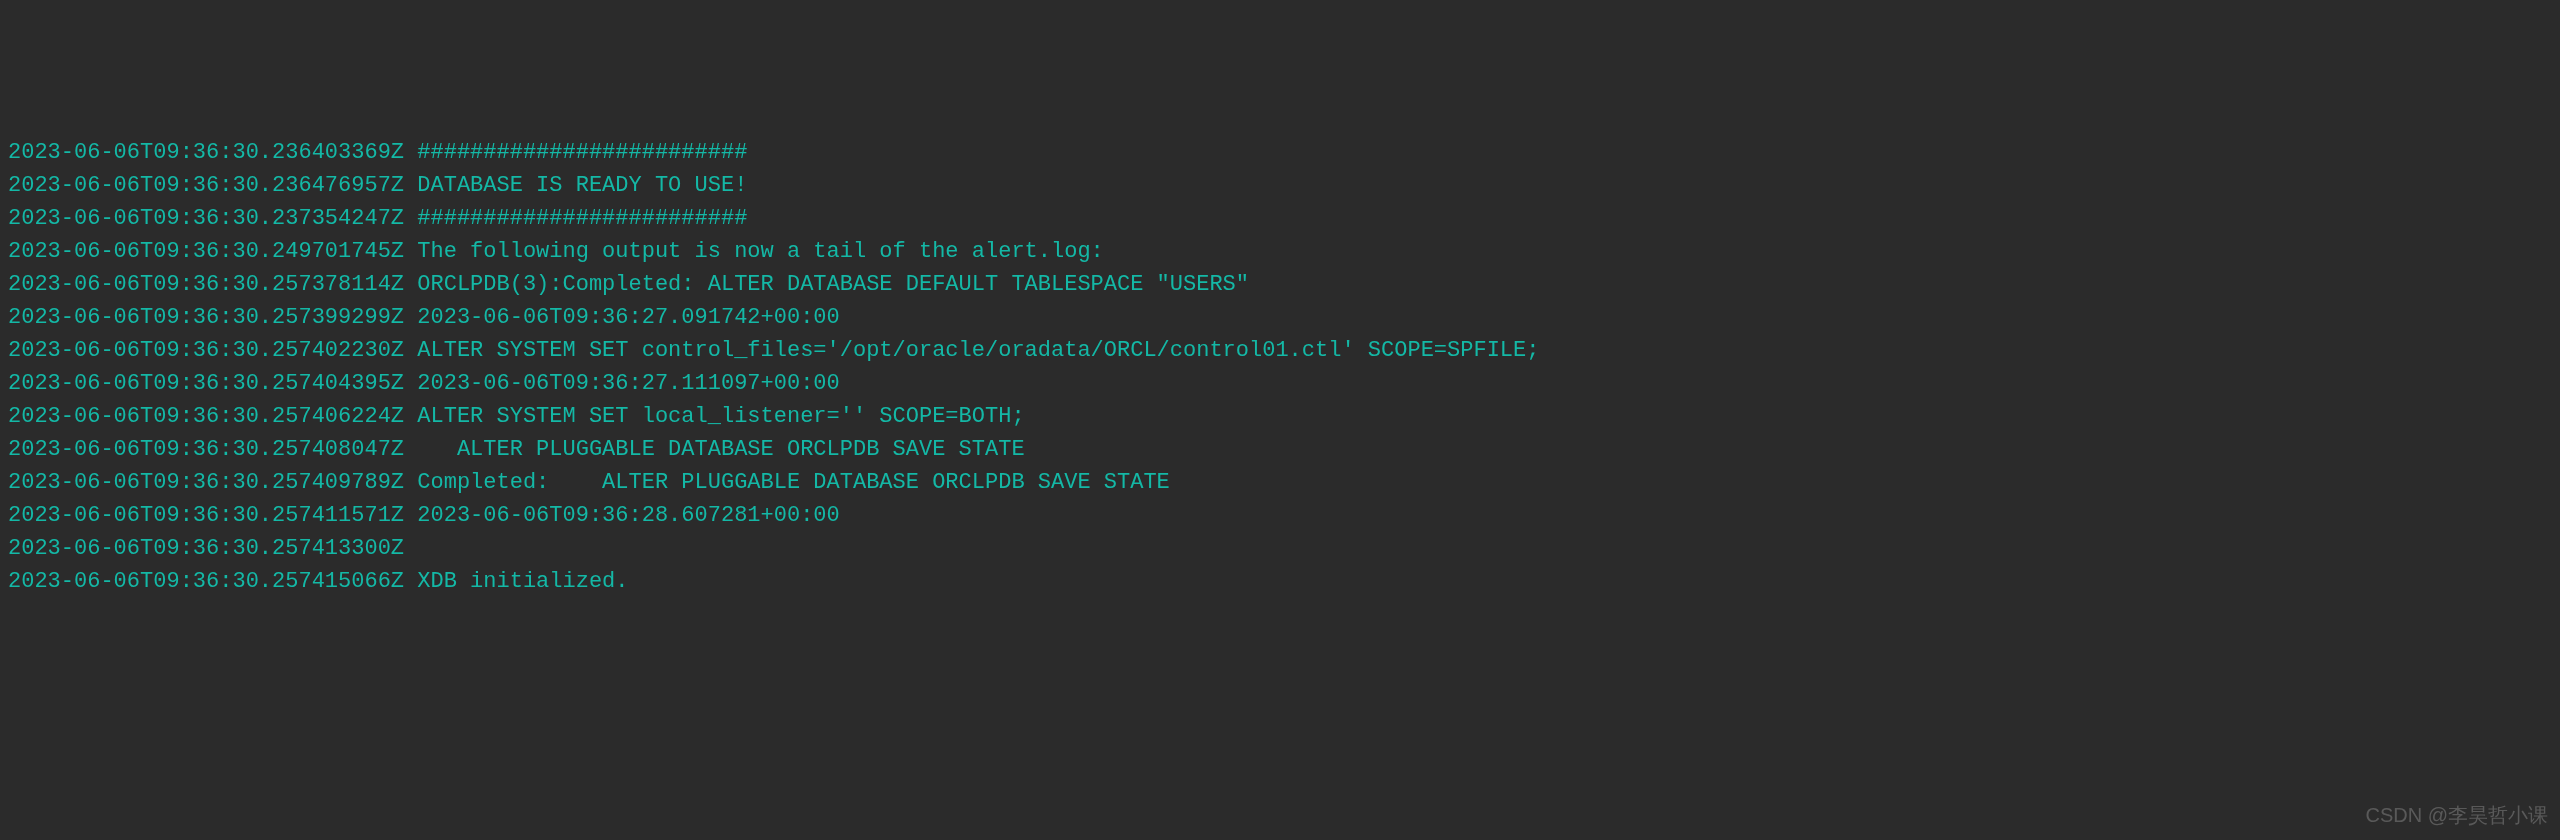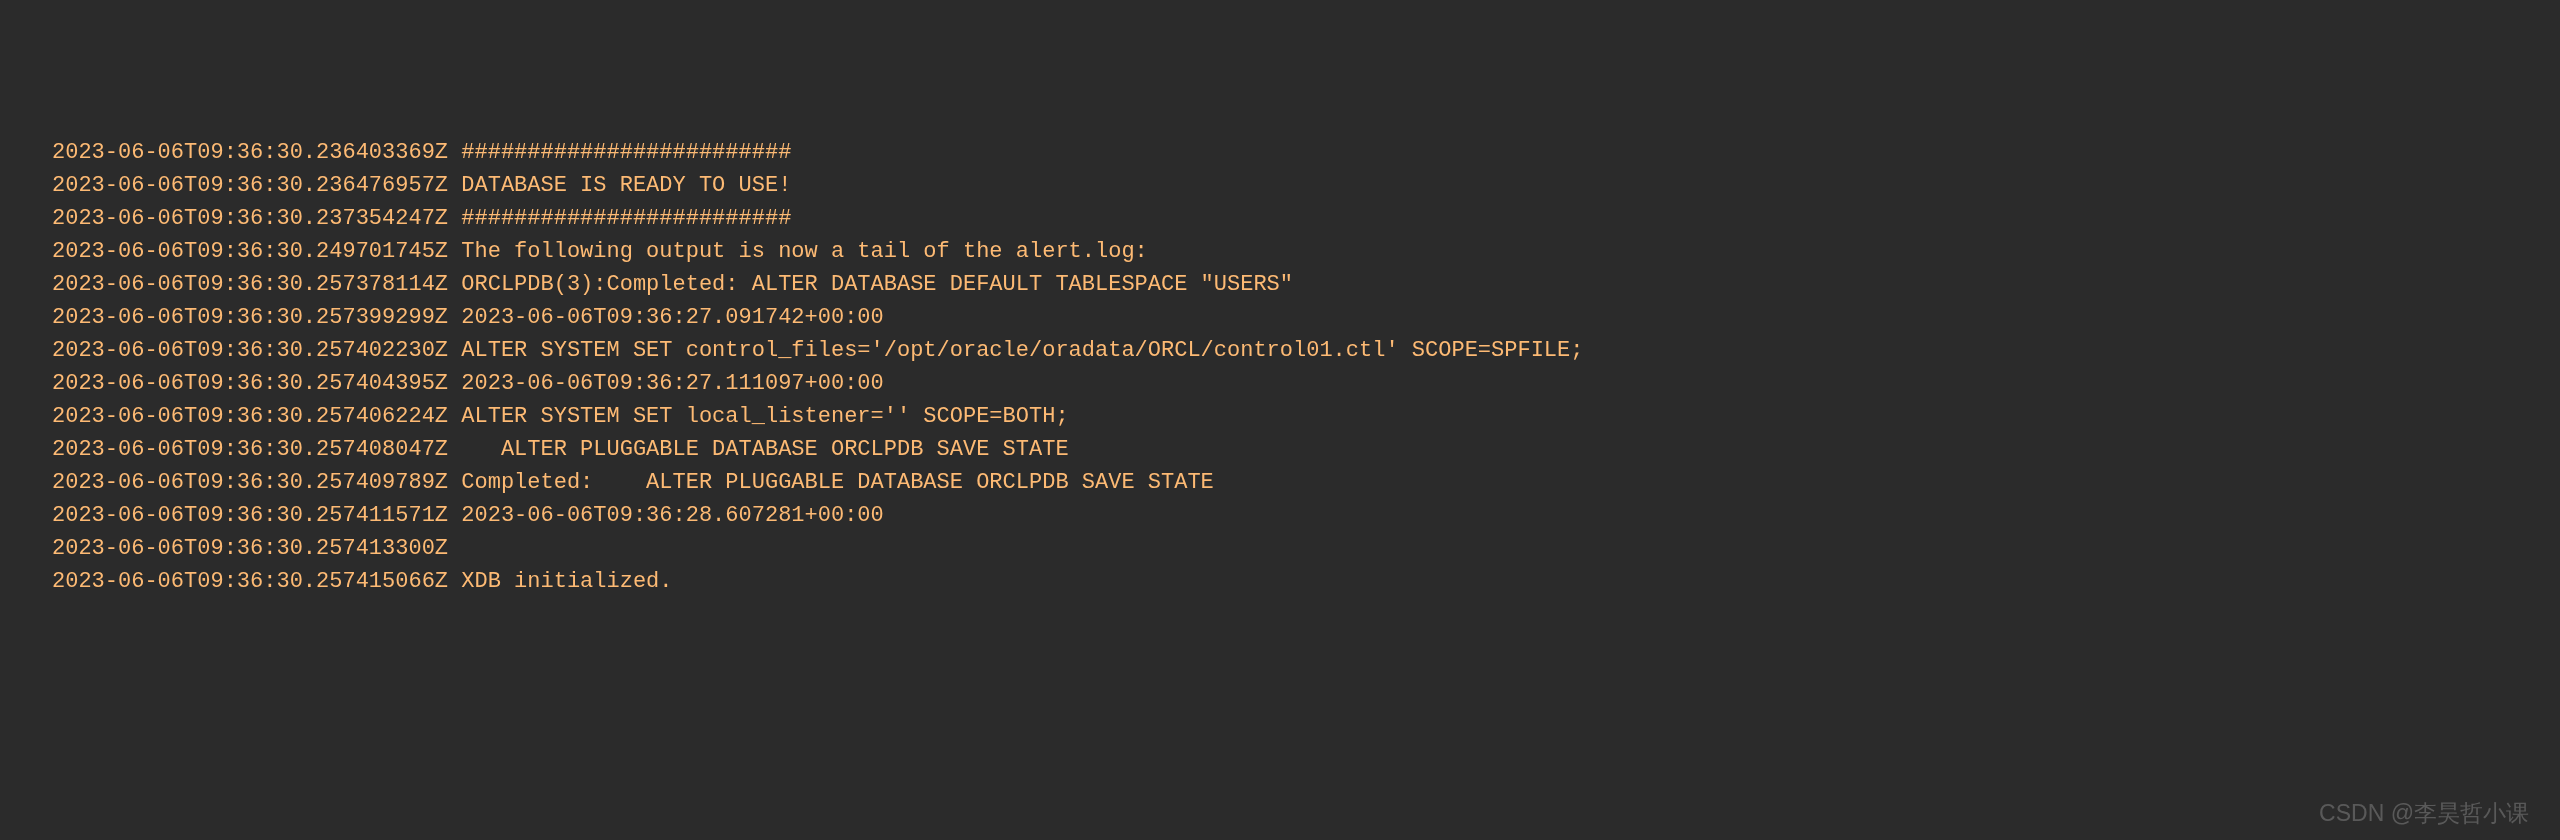--- a/index.html
+++ b/index.html
@@ -15,35 +15,34 @@
       color: #00b400;
       padding: 4px 8px;
       white-space: pre;
       overflow: hidden;
       width: 2560px;
       height: 840px;
       position: relative;
     }
     .log-line {
       display: block;
-      color: #fdba74;
-      margin-left: 44px;
+      color: #14b8a6;
     }
     .ts {
       display: inline;
     }
     .msg {
       display: inline;
     }
     .watermark {
       position: absolute;
       bottom: 10px;
-      right: 31px;
+      right: 12px;
       color: #888888;
-      font-size: 23px;
+      font-size: 20px;
       font-family: Arial, sans-serif;
       opacity: 0.5;
     }
   </style>
 </head>
 <body>
 
 
 
 <div id="log-container"><div class="log-line"><span class="ts">2023-06-06T09:36:30.236403369Z</span> <span class="msg">#########################</span></div><div class="log-line"><span class="ts">2023-06-06T09:36:30.236476957Z</span> <span class="msg">DATABASE IS READY TO USE!</span></div><div class="log-line"><span class="ts">2023-06-06T09:36:30.237354247Z</span> <span class="msg">#########################</span></div><div class="log-line"><span class="ts">2023-06-06T09:36:30.249701745Z</span> <span class="msg">The following output is now a tail of the alert.log:</span></div><div class="log-line"><span class="ts">2023-06-06T09:36:30.257378114Z</span> <span class="msg">ORCLPDB(3):Completed: ALTER DATABASE DEFAULT TABLESPACE "USERS"</span></div><div class="log-line"><span class="ts">2023-06-06T09:36:30.257399299Z</span> <span class="msg">2023-06-06T09:36:27.091742+00:00</span></div><div class="log-line"><span class="ts">2023-06-06T09:36:30.257402230Z</span> <span class="msg">ALTER SYSTEM SET control_files='/opt/oracle/oradata/ORCL/control01.ctl' SCOPE=SPFILE;</span></div><div class="log-line"><span class="ts">2023-06-06T09:36:30.257404395Z</span> <span class="msg">2023-06-06T09:36:27.111097+00:00</span></div><div class="log-line"><span class="ts">2023-06-06T09:36:30.257406224Z</span> <span class="msg">ALTER SYSTEM SET local_listener='' SCOPE=BOTH;</span></div><div class="log-line"><span class="ts">2023-06-06T09:36:30.257408047Z</span> <span class="msg">   ALTER PLUGGABLE DATABASE ORCLPDB SAVE STATE</span></div><div class="log-line"><span class="ts">2023-06-06T09:36:30.257409789Z</span> <span class="msg">Completed:    ALTER PLUGGABLE DATABASE ORCLPDB SAVE STATE</span></div><div class="log-line"><span class="ts">2023-06-06T09:36:30.257411571Z</span> <span class="msg">2023-06-06T09:36:28.607281+00:00</span></div><div class="log-line"><span class="ts">2023-06-06T09:36:30.257413300Z</span> <span class="msg"></span></div><div class="log-line"><span class="ts">2023-06-06T09:36:30.257415066Z</span> <span class="msg">XDB initialized.</span></div></div>

